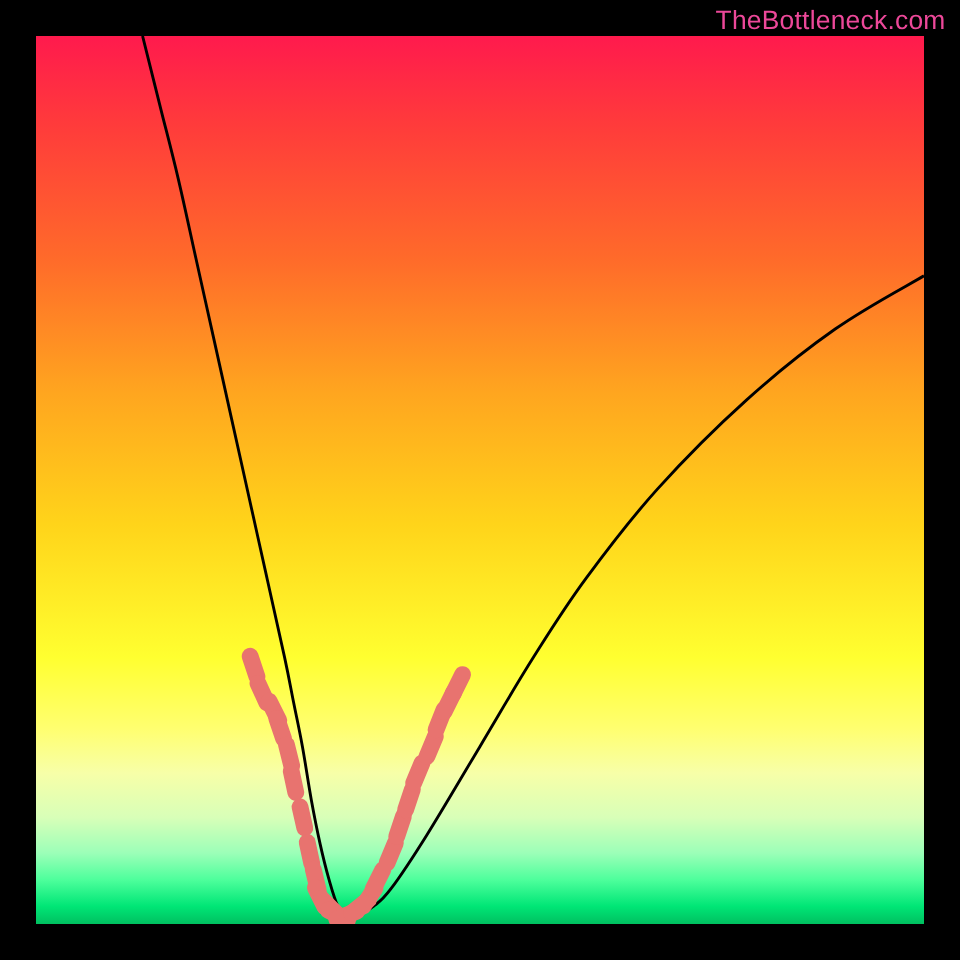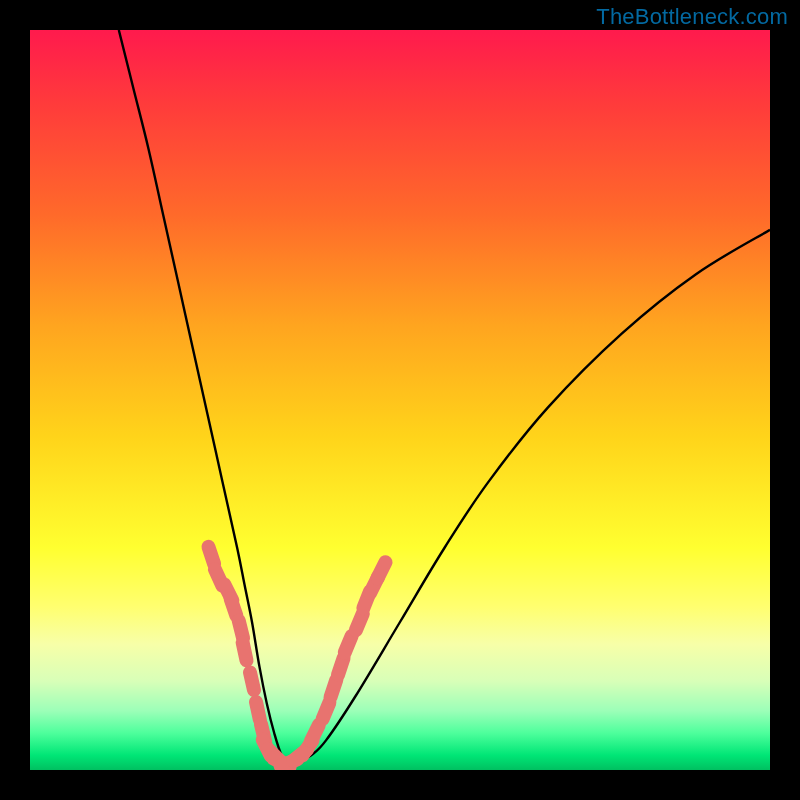--- a/index.html
+++ b/index.html
@@ -38,21 +38,21 @@
       #9cffb8 92%,
       #4eff9c 95%,
       #00e676 98%,
       #00c060 100%
     );
   }
   .watermark {
     position: absolute;
     top: 4px;
     right: 12px;
-    color: #0369a1;
+    color: #ec4899;
     font-size: 22px;
     font-weight: 500;
     letter-spacing: 0.2px;
     user-select: none;
   }
   svg.curves {
     position: absolute;
     top: 0;
     left: 0;
     width: 740px;

